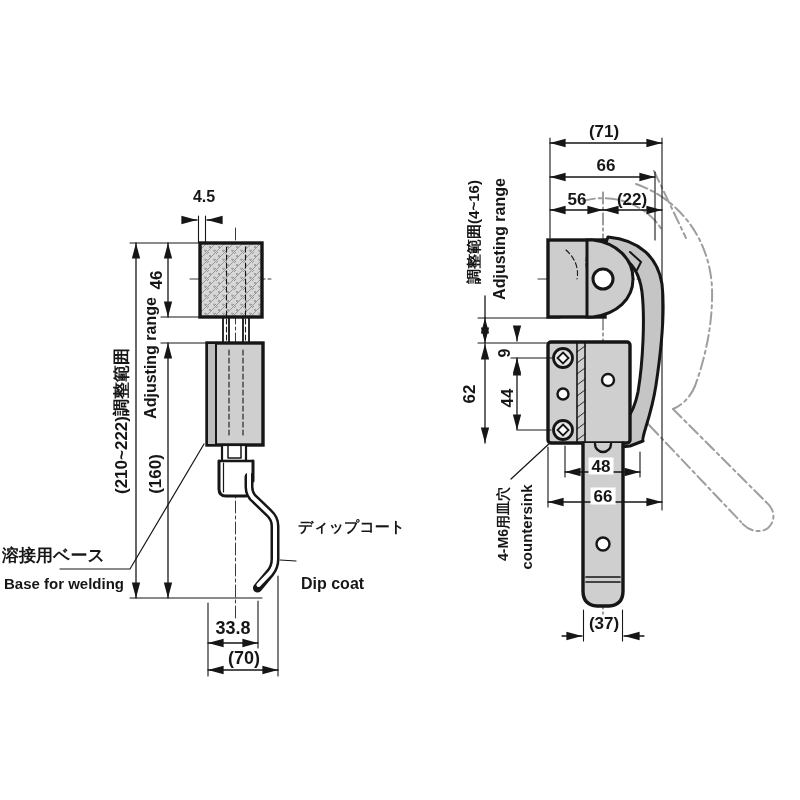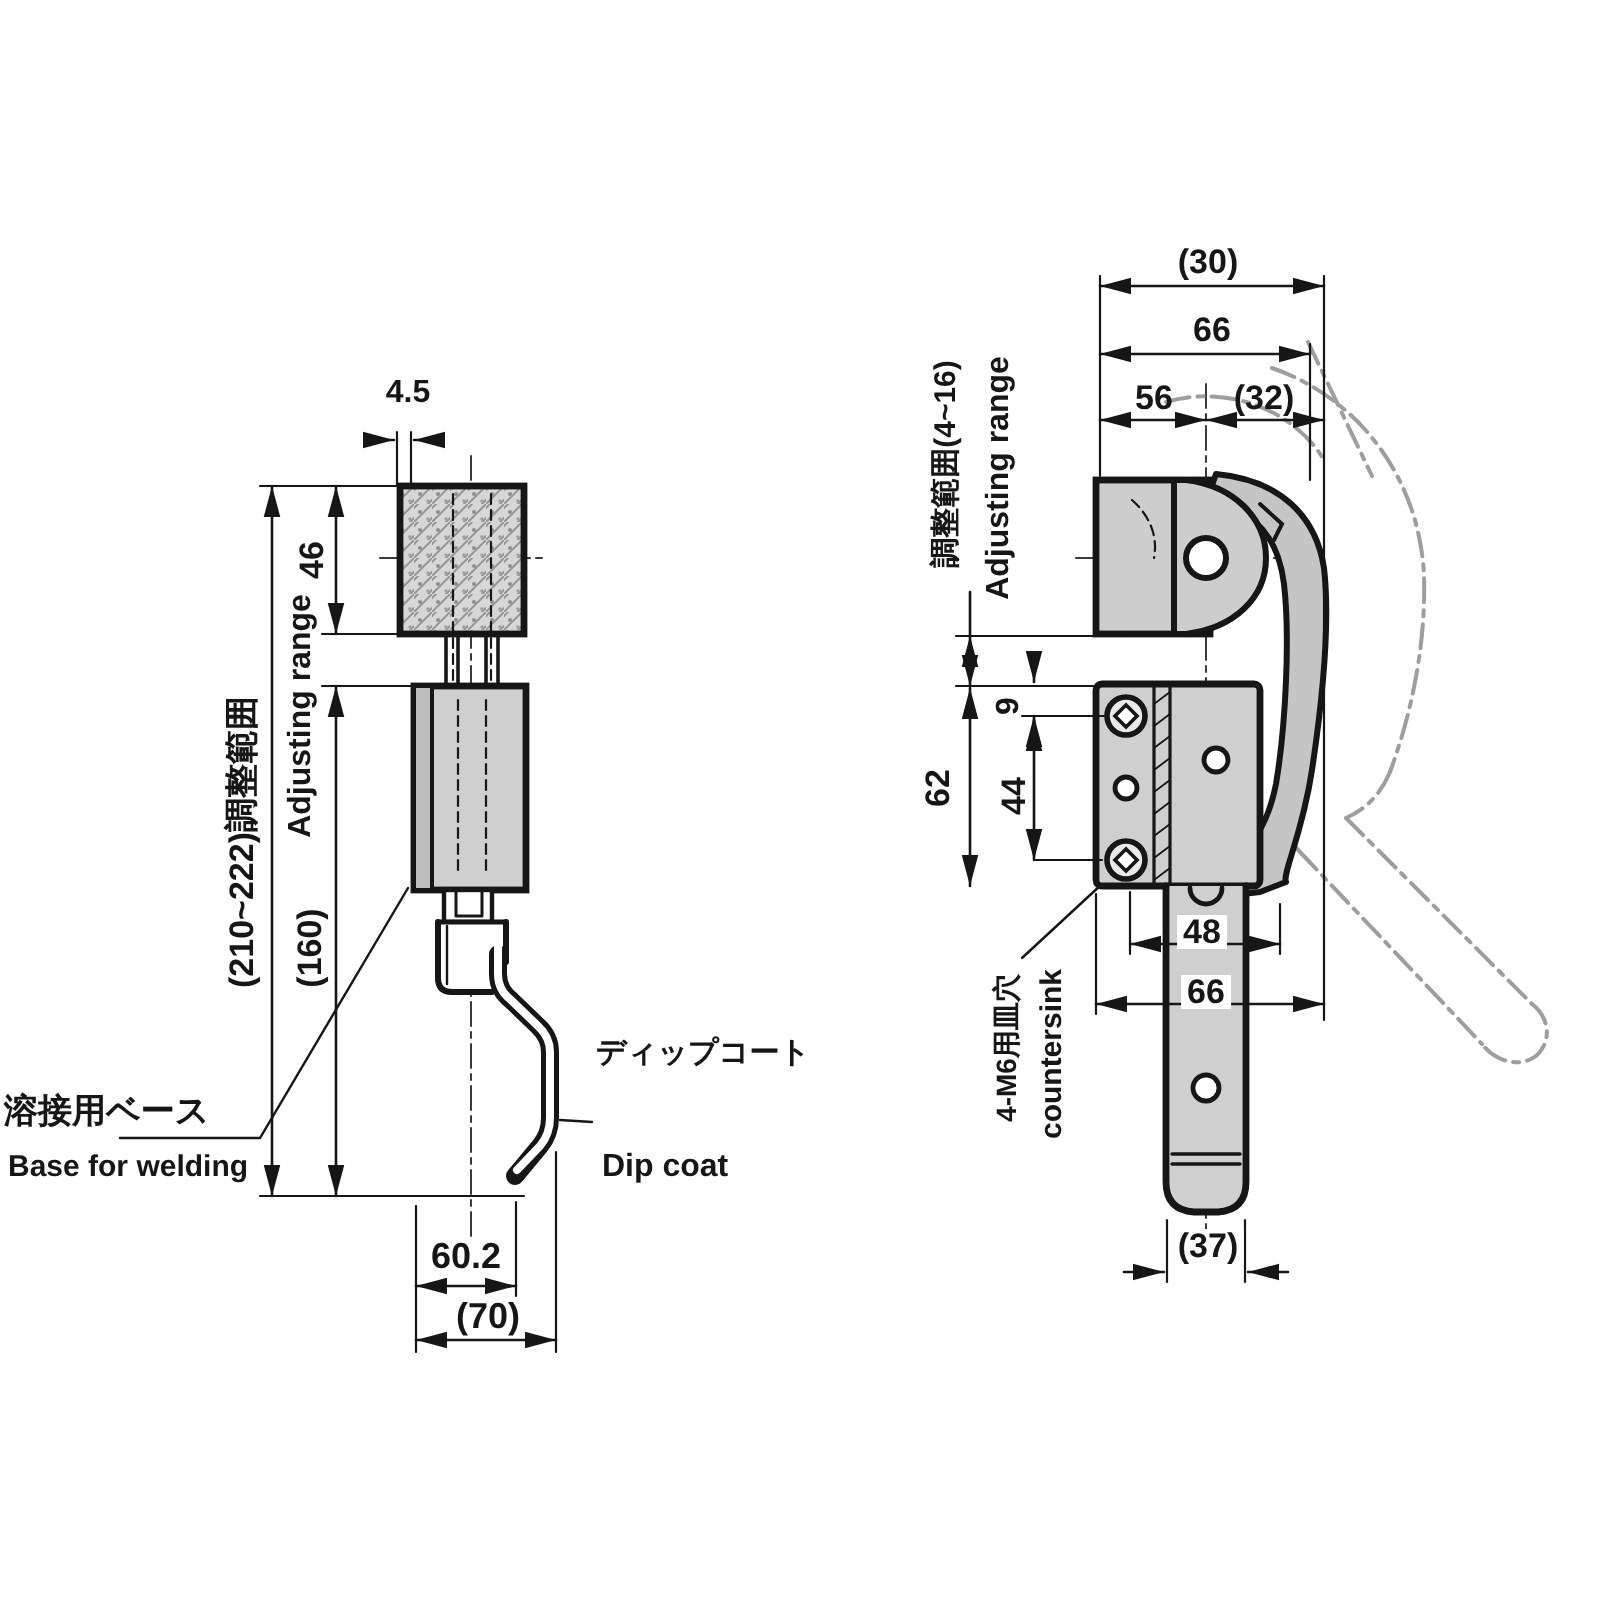--- a/index.html
+++ b/index.html
@@ -142,31 +142,31 @@
 
     <path d="M511 479 L551 442" stroke="#161616" stroke-width="1.2" fill="none"></path>
   </g>
 </svg>
 
   <div class="lbl fs16" style="left:204px;top:197px">4.5</div>
   <div class="lbl rot" style="left:156px;top:280px">46</div>
   <div class="lbl rot" style="left:121px;top:421px">(210~222)調整範囲</div>
   <div class="lbl rot fs16" style="left:151px;top:358px">Adjusting range</div>
   <div class="lbl rot" style="left:155px;top:474px">(160)</div>
-  <div class="lbl fs18" style="left:233px;top:628px">60.2</div>
+  <div class="lbl fs18" style="left:233px;top:628px">33.8</div>
   <div class="lbl fs18" style="left:244px;top:658px">(70)</div>
   <div class="lbl la" style="left:2px;top:547px">溶接用ベース</div>
   <div class="lbl la fs15" style="left:4px;top:576px">Base for welding</div>
   <div class="lbl la fs15" style="left:298px;top:519px">ディップコート</div>
   <div class="lbl la fs16" style="left:301px;top:576px">Dip coat</div>
 
-  <div class="lbl" style="left:604px;top:131px">(30)</div>
+  <div class="lbl" style="left:604px;top:131px">(71)</div>
   <div class="lbl" style="left:606px;top:165px">66</div>
   <div class="lbl" style="left:577px;top:199px">56</div>
-  <div class="lbl" style="left:632px;top:199px">(32)</div>
+  <div class="lbl" style="left:632px;top:199px">(22)</div>
   <div class="lbl rot fs15" style="left:473px;top:232px">調整範囲(4~16)</div>
   <div class="lbl rot fs16" style="left:500px;top:239px">Adjusting range</div>
   <div class="lbl rot fs16" style="left:505px;top:353px">9</div>
   <div class="lbl rot" style="left:469px;top:394px">62</div>
   <div class="lbl rot" style="left:507px;top:398px">44</div>
   <div class="lbl bgw" style="left:601px;top:466px">48</div>
   <div class="lbl bgw" style="left:603px;top:496px">66</div>
   <div class="lbl bgw" style="left:604px;top:623px">(37)</div>
   <div class="lbl rot fs14" style="left:503px;top:524px">4-M6用皿穴</div>
   <div class="lbl rot fs15" style="left:526px;top:527px">countersink</div>

